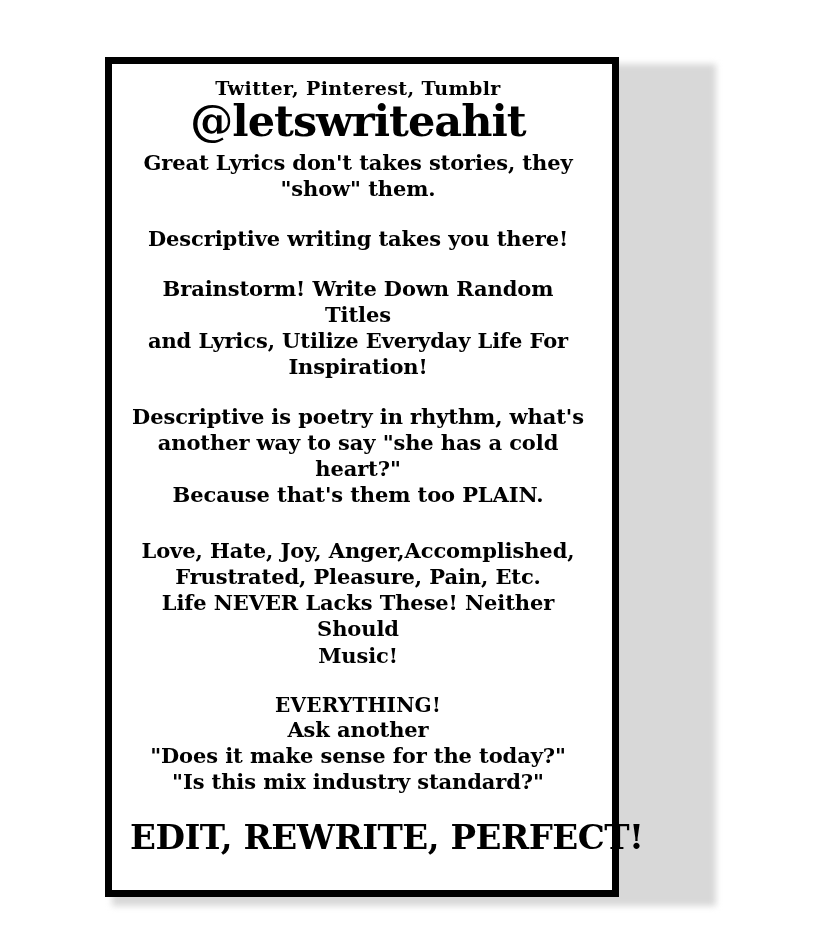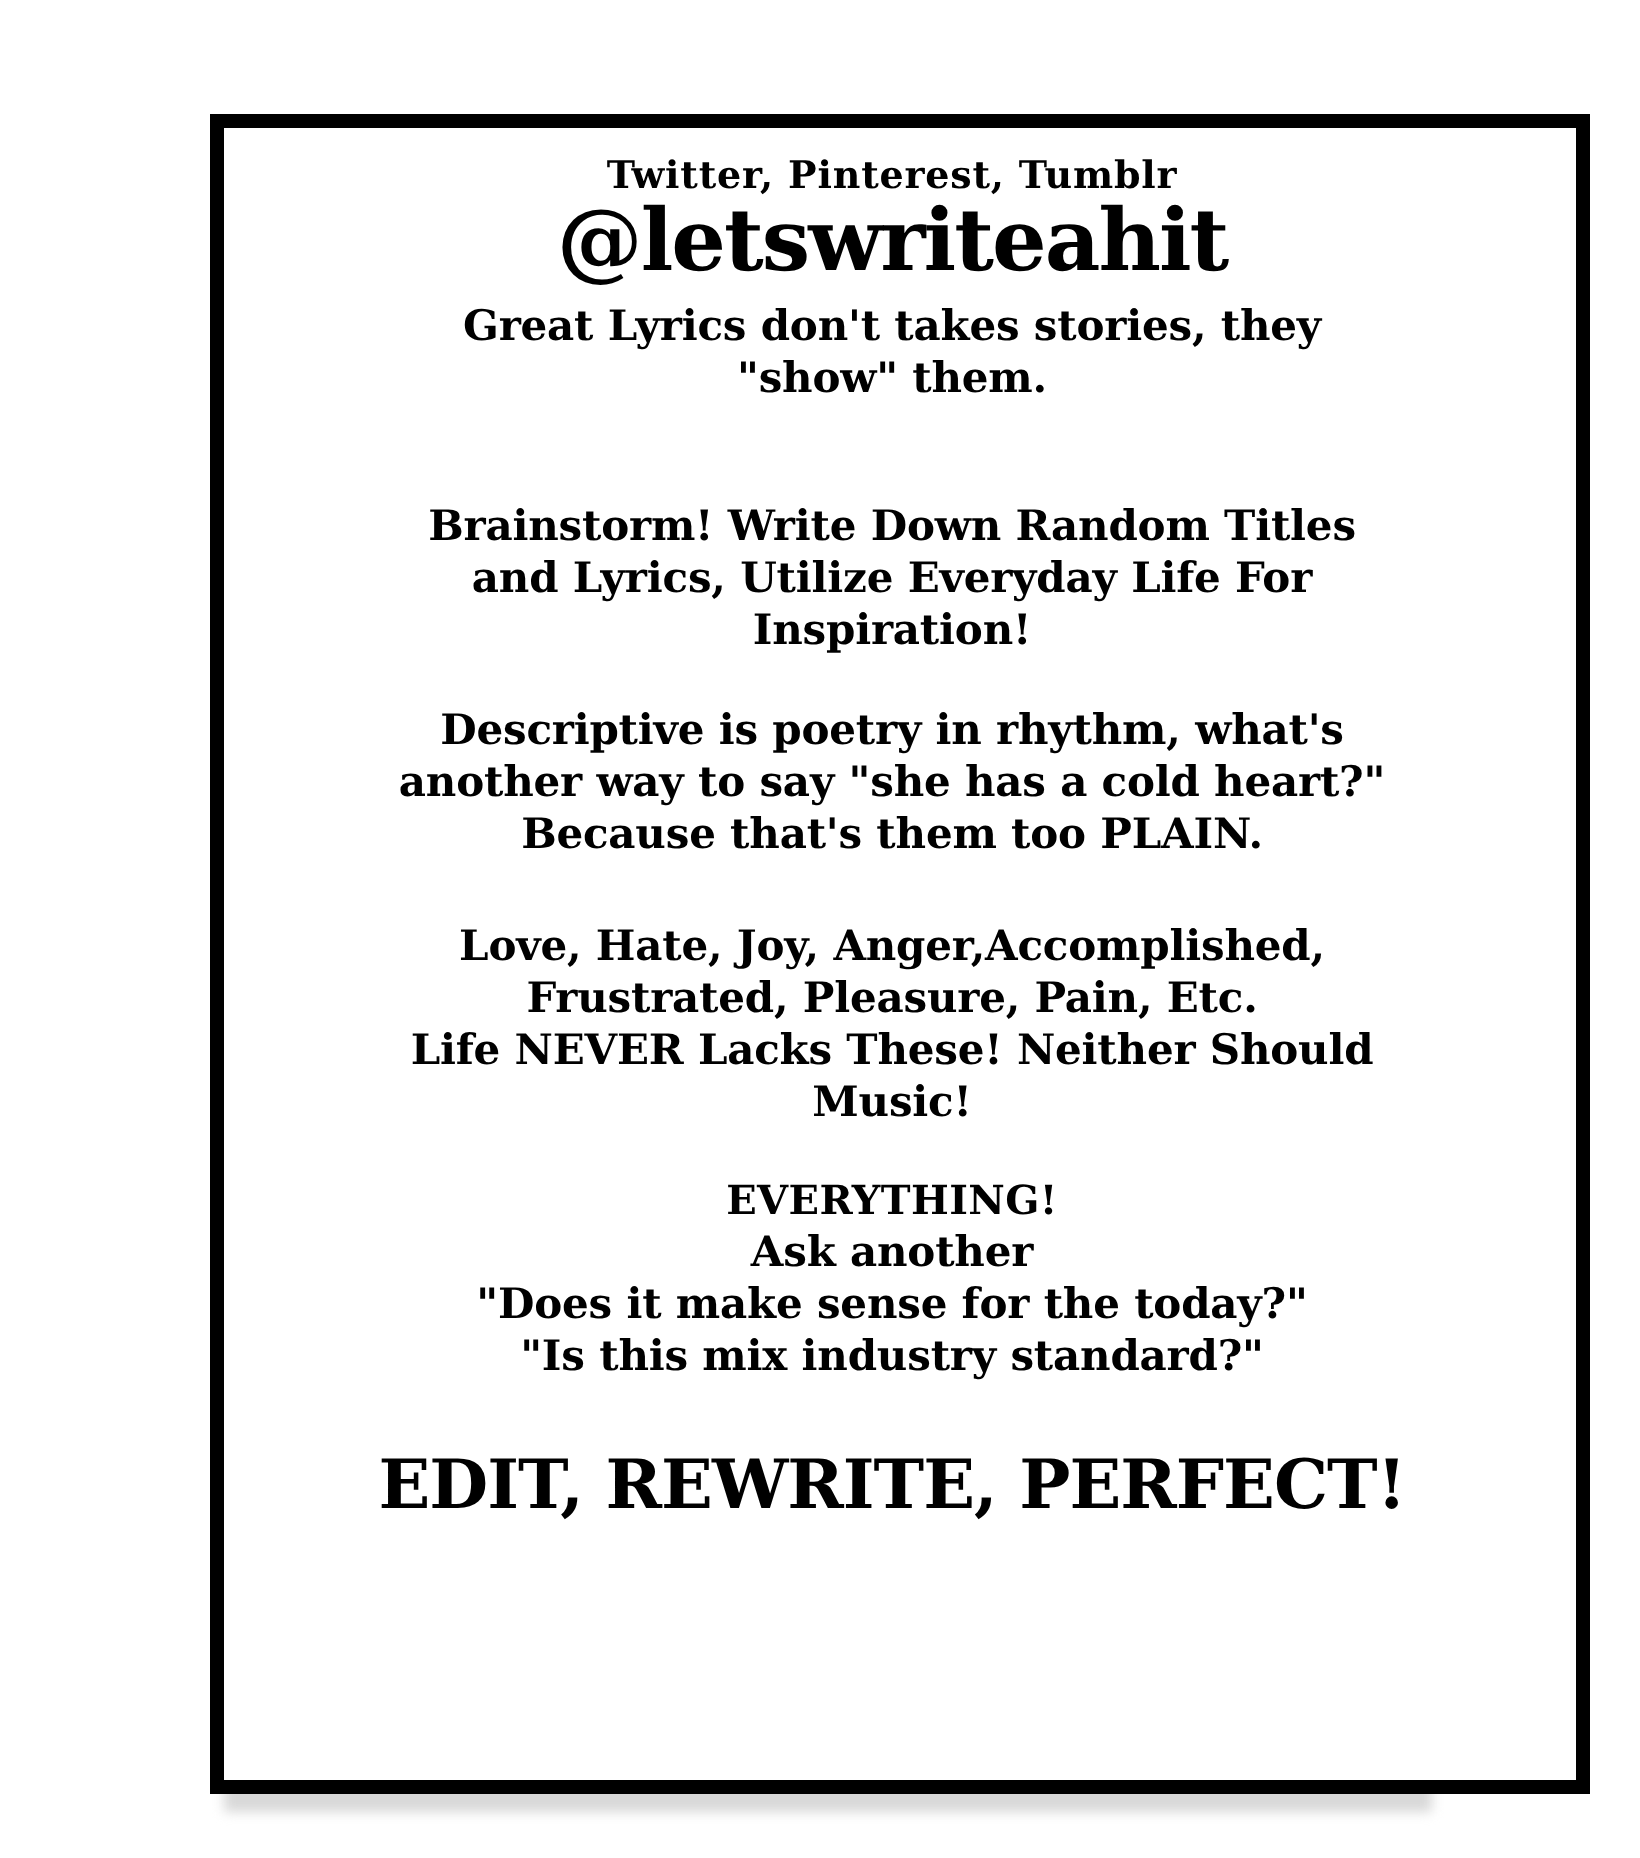--- a/index.html
+++ b/index.html
@@ -32,21 +32,21 @@
     width: 604px;
     height: 842px;
     background: #d8d8d8;
     filter: blur(3px);
   }
 
   #poster {
     position: absolute;
     left: 105px;
     top: 57px;
-    width: 690px;
+    width: 514px;
     height: 840px;
     background: #ffffff;
     border: 7px solid #000000;
     box-sizing: border-box;
     text-align: center;
     padding: 10px 26px 0 18px;
   }
 
   .handles-line {
     font-family: "DejaVu Serif", serif;
@@ -93,21 +93,21 @@
     color: #000000;
   }
 
   .final-line {
     font-family: "DejaVu Serif", serif;
     font-weight: 700;
     font-size: 34px;
     line-height: 1.1;
     letter-spacing: -0.5px;
     color: #000000;
-    margin-top: 34px;
+    margin-top: 24px;
     white-space: nowrap;
   }
 </style>
 </head>
 <body>
 
 <div id="page-wrap">
 
   <div id="card-shadow"></div>
 
@@ -117,20 +117,23 @@
 
     <div class="handle-main">@letswriteahit</div>
 
     <div class="block">
       <div class="line">Great Lyrics don't takes stories, they</div>
       <div class="line">"show" them.</div>
     </div>
 
     <div class="gap-md"></div>
 
+    <div class="block">
+      <div class="line">Descriptive writing takes you there!</div>
+    </div>
 
     <div class="gap-md"></div>
 
     <div class="block">
       <div class="line">Brainstorm! Write Down Random Titles</div>
       <div class="line">and Lyrics, Utilize Everyday Life For</div>
       <div class="line">Inspiration!</div>
     </div>
 
     <div class="gap-md"></div>

